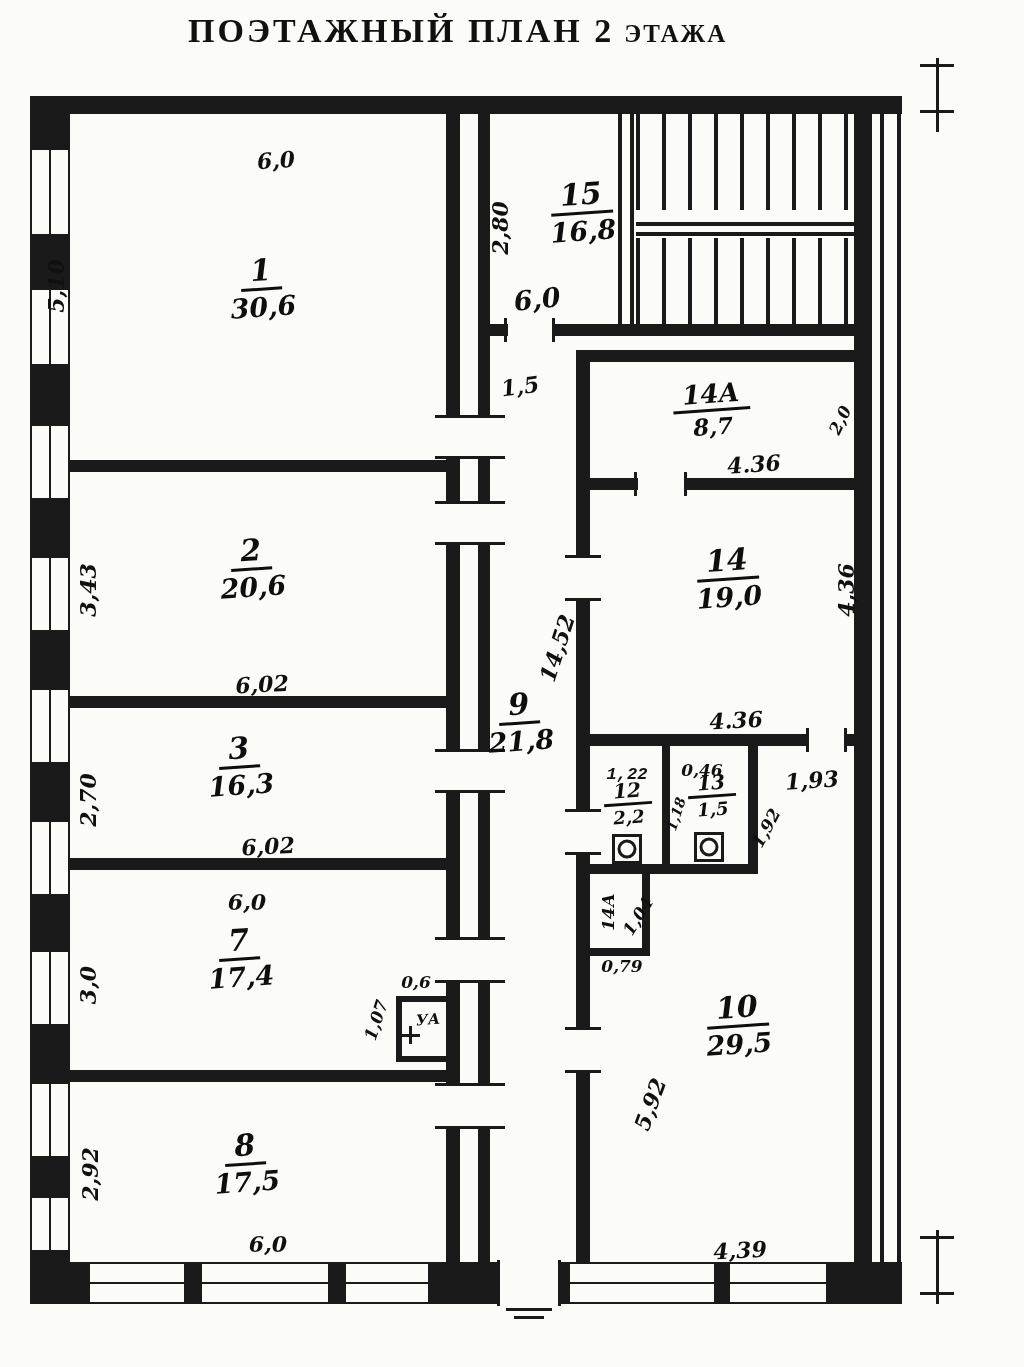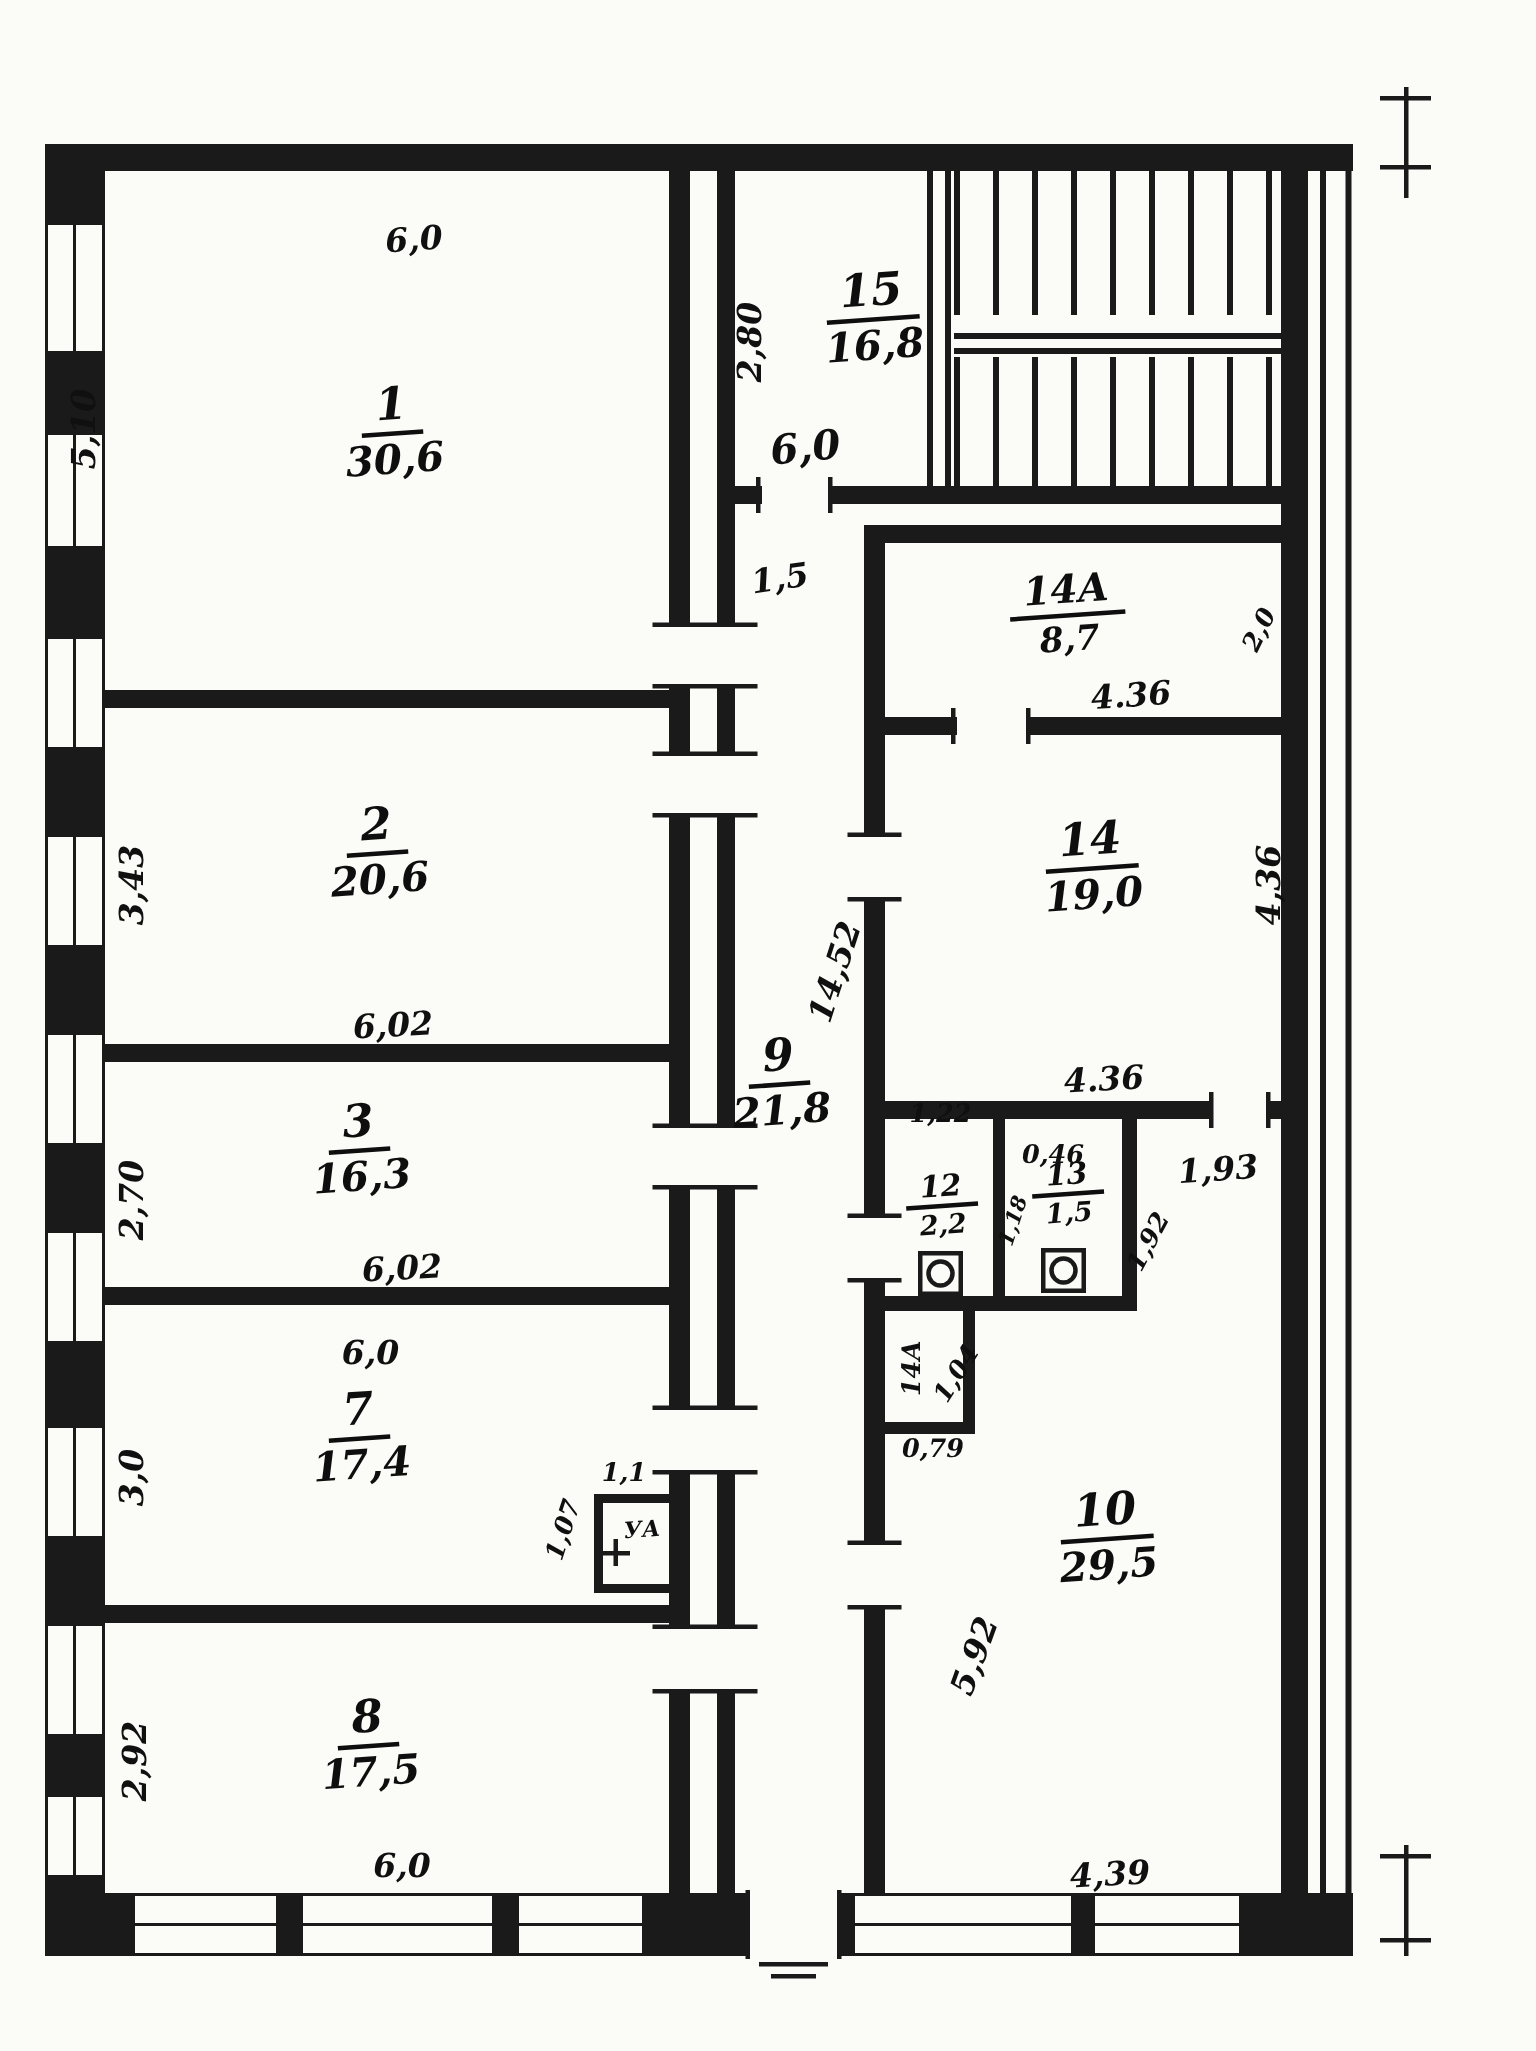--- a/index.html
+++ b/index.html
@@ -37,20 +37,23 @@
   .treads{position:absolute;background-image:repeating-linear-gradient(90deg,#1a1a1a 0 4px,transparent 4px 26px);}
   .wc{position:absolute;border:3px solid #1a1a1a;background:#fbfbf8;box-sizing:border-box;}
   .wc::before{content:"";position:absolute;left:50%;top:50%;width:13px;height:13px;
       border:3px solid #1a1a1a;border-radius:50%;transform:translate(-50%,-50%);}
 </style>
 </head>
 <body>
 
 <div id="page">
 
+  <div class="title" style="left:188px;top:12px;">
+    <span>ПОЭТАЖНЫЙ ПЛАН 2</span><span class="suffix">ЭТАЖА</span>
+  </div>
 
   <div class="wall" style="left:30px;top:96px;width:872px;height:18px"></div>
   <div class="wall" style="left:30px;top:96px;width:40px;height:1208px"></div>
   <div class="wall" style="left:30px;top:1262px;width:872px;height:42px"></div>
   <div class="wall" style="left:854px;top:110px;width:18px;height:1152px"></div>
   <div class="wall" style="left:880px;top:110px;width:4px;height:1152px"></div>
   <div class="wall" style="left:897px;top:110px;width:4px;height:1152px"></div>
 
   <div class="wall" style="left:936px;top:58px;width:3px;height:74px"></div>
   <div class="wall" style="left:920px;top:64px;width:34px;height:3px"></div>
@@ -151,33 +154,33 @@
     <div class="room-label size-lg" style="left: 738px; top: 1025px; transform: translate(-50%, -50%) rotate(-4deg);"><span class="room-num">10</span><div class="room-area">29,5</div></div>
     <div class="room-label size-xs" style="left: 428px; top: 1020px; transform: translate(-50%, -50%) rotate(-4deg);"><span class="room-num" style="border-bottom: none;">УА</span></div>
     <div class="dim" style="left: 276px; top: 160px; transform: translate(-50%, -50%) rotate(-4deg);">6,0</div>
     <div class="dim" style="left: 56px; top: 286px; transform: translate(-50%, -50%) rotate(-90deg);">5,10</div>
     <div class="dim" style="left: 88px; top: 590px; transform: translate(-50%, -50%) rotate(-90deg);">3,43</div>
     <div class="dim" style="left: 262px; top: 684px; transform: translate(-50%, -50%) rotate(-3deg);">6,02</div>
     <div class="dim" style="left: 88px; top: 800px; transform: translate(-50%, -50%) rotate(-90deg);">2,70</div>
     <div class="dim" style="left: 268px; top: 846px; transform: translate(-50%, -50%) rotate(-3deg);">6,02</div>
     <div class="dim" style="left: 247px; top: 902px; transform: translate(-50%, -50%) rotate(0deg);">6,0</div>
     <div class="dim" style="left: 88px; top: 985px; transform: translate(-50%, -50%) rotate(-90deg);">3,0</div>
-    <div class="dim dim-sm" style="left: 416px; top: 982px; transform: translate(-50%, -50%) rotate(0deg);">1,1</div>
+    <div class="dim dim-sm" style="left: 416px; top: 982px; transform: translate(-50%, -50%) rotate(0deg);">0,6</div>
     <div class="dim dim-sm" style="left: 376px; top: 1020px; transform: translate(-50%, -50%) rotate(-72deg);">1,07</div>
     <div class="dim" style="left: 90px; top: 1174px; transform: translate(-50%, -50%) rotate(-90deg);">2,92</div>
     <div class="dim" style="left: 268px; top: 1244px; transform: translate(-50%, -50%) rotate(0deg);">6,0</div>
     <div class="dim" style="left: 500px; top: 228px; transform: translate(-50%, -50%) rotate(-90deg);">2,80</div>
     <div class="dim dim-lg" style="left: 537px; top: 299px; transform: translate(-50%, -50%) rotate(-6deg);">6,0</div>
     <div class="dim" style="left: 520px; top: 386px; transform: translate(-50%, -50%) rotate(-8deg);">1,5</div>
     <div class="dim" style="left: 557px; top: 648px; transform: translate(-50%, -50%) rotate(-72deg);">14,52</div>
     <div class="dim dim-sm" style="left: 840px; top: 420px; transform: translate(-50%, -50%) rotate(-64deg);">2,0</div>
     <div class="dim" style="left: 754px; top: 464px; transform: translate(-50%, -50%) rotate(-4deg);">4.36</div>
     <div class="dim" style="left: 846px; top: 590px; transform: translate(-50%, -50%) rotate(-90deg);">4,36</div>
     <div class="dim" style="left: 736px; top: 720px; transform: translate(-50%, -50%) rotate(-3deg);">4.36</div>
-    <div class="dim dim-sm" style="left: 627px; top: 743px; transform: translate(-50%, -50%) rotate(0deg);">1,22</div>
+    <div class="dim dim-sm" style="left: 627px; top: 774px; transform: translate(-50%, -50%) rotate(0deg); font-family: Liberation Mono, monospace;">1,22</div>
     <div class="dim dim-sm" style="left: 702px; top: 770px; transform: translate(-50%, -50%) rotate(0deg);">0,46</div>
     <div class="dim" style="left: 812px; top: 780px; transform: translate(-50%, -50%) rotate(-4deg);">1,93</div>
     <div class="dim dim-sm" style="left: 766px; top: 828px; transform: translate(-50%, -50%) rotate(-62deg);">1,92</div>
     <div class="dim dim-xs" style="left: 676px; top: 814px; transform: translate(-50%, -50%) rotate(-72deg);">1,18</div>
     <div class="dim dim-sm" style="left: 608px; top: 912px; transform: translate(-50%, -50%) rotate(-90deg);">14А</div>
     <div class="dim dim-sm" style="left: 638px; top: 916px; transform: translate(-50%, -50%) rotate(-58deg);">1,04</div>
     <div class="dim dim-sm" style="left: 622px; top: 966px; transform: translate(-50%, -50%) rotate(0deg);">0,79</div>
     <div class="dim" style="left: 650px; top: 1104px; transform: translate(-50%, -50%) rotate(-70deg);">5,92</div>
     <div class="dim" style="left: 740px; top: 1250px; transform: translate(-50%, -50%) rotate(-3deg);">4,39</div>
   </div>

